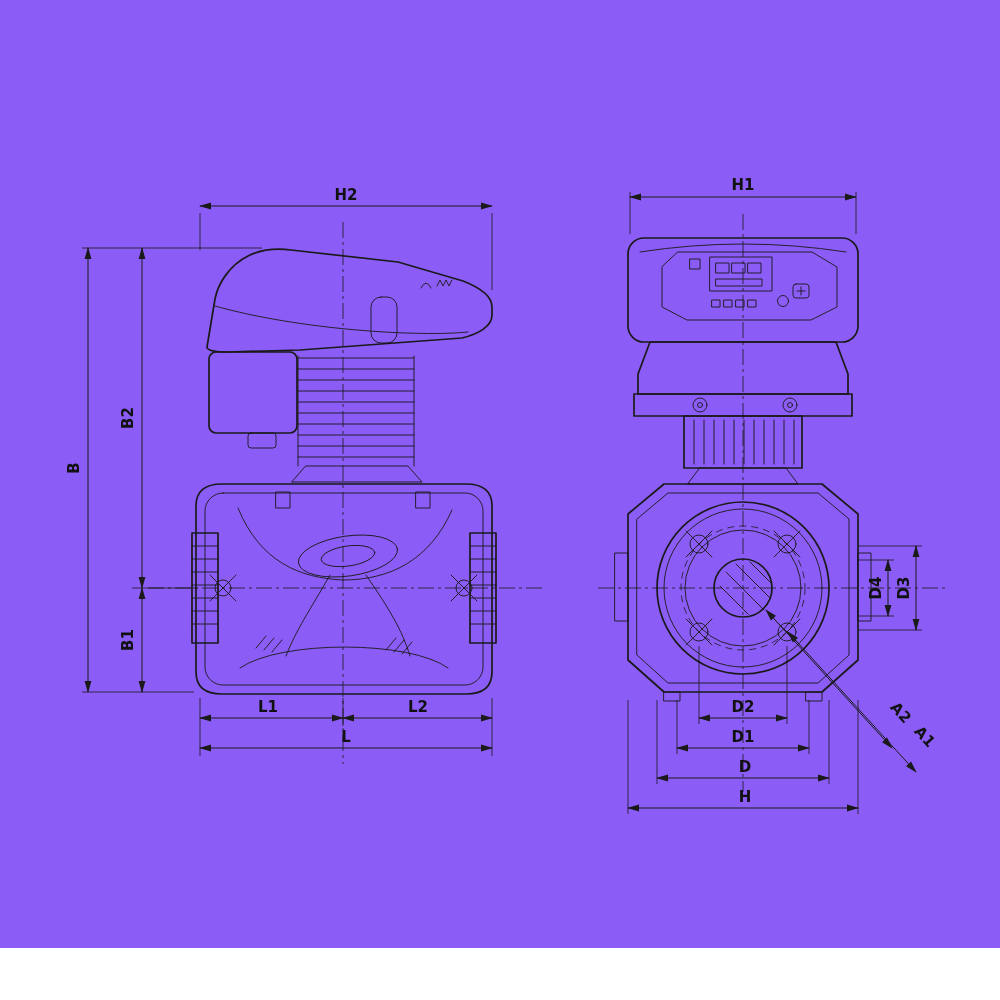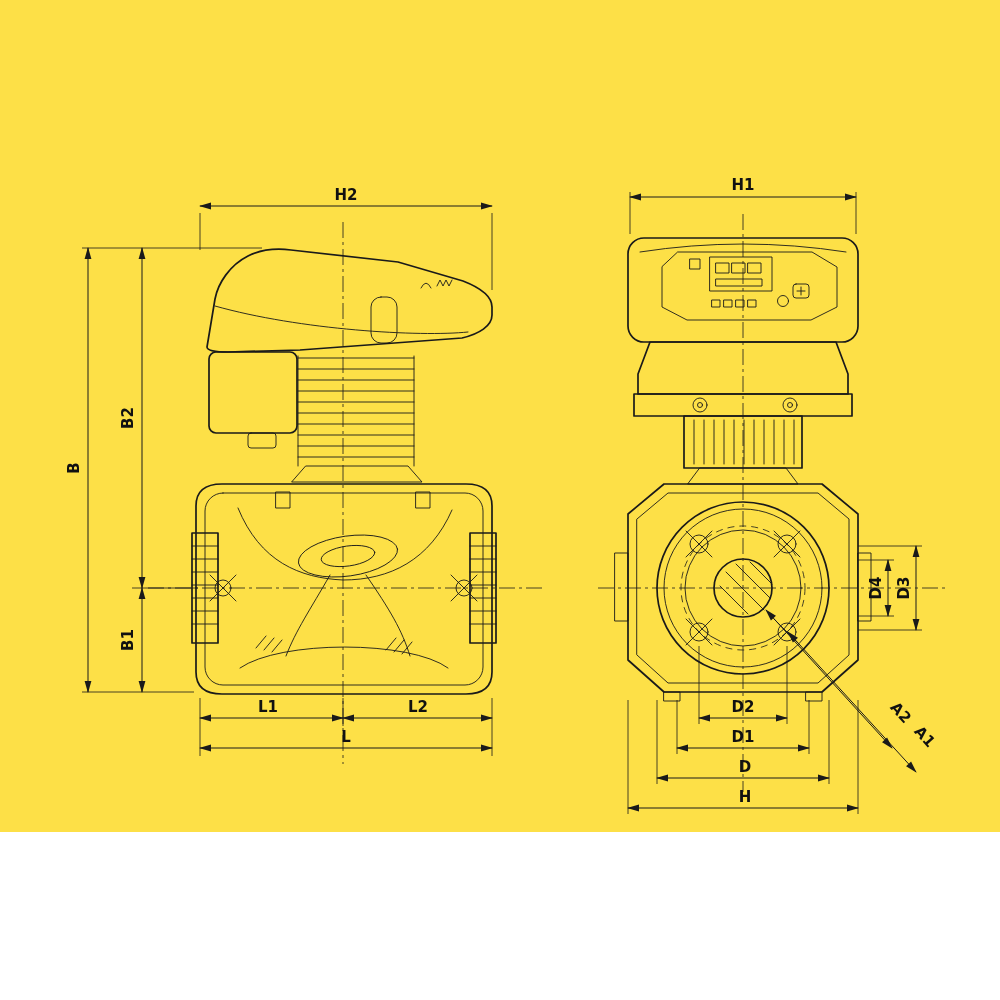--- a/index.html
+++ b/index.html
@@ -1,16 +1,16 @@
 <!DOCTYPE html>
 <html><head>
 <meta charset="utf-8">
 <style>
   html,body{margin:0;padding:0;background:#ffffff;}
-  .canvas{width:1000px;height:832px;background:#fde047;position:relative;font-family:"DejaVu Sans",sans-serif;}
+  .canvas{width:1000px;height:948px;background:#8b5cf6;position:relative;font-family:"DejaVu Sans",sans-serif;}
   svg{display:block;}
   .outline{fill:none;stroke:#1a1a1a;stroke-width:1.7;stroke-linejoin:round;stroke-linecap:round;}
   .thin{fill:none;stroke:#1a1a1a;stroke-width:0.9;stroke-linejoin:round;stroke-linecap:round;}
   .dim{fill:none;stroke:#1a1a1a;stroke-width:1;}
   .ext{fill:none;stroke:#1a1a1a;stroke-width:0.8;}
   .center{fill:none;stroke:#1a1a1a;stroke-width:0.8;stroke-dasharray:16 4 3 4;}
   .dash{fill:none;stroke:#1a1a1a;stroke-width:0.8;stroke-dasharray:7 5;}
   .dimtext{font-family:"DejaVu Sans",sans-serif;font-size:15px;font-weight:bold;fill:#111111;}
 </style>
 </head>

